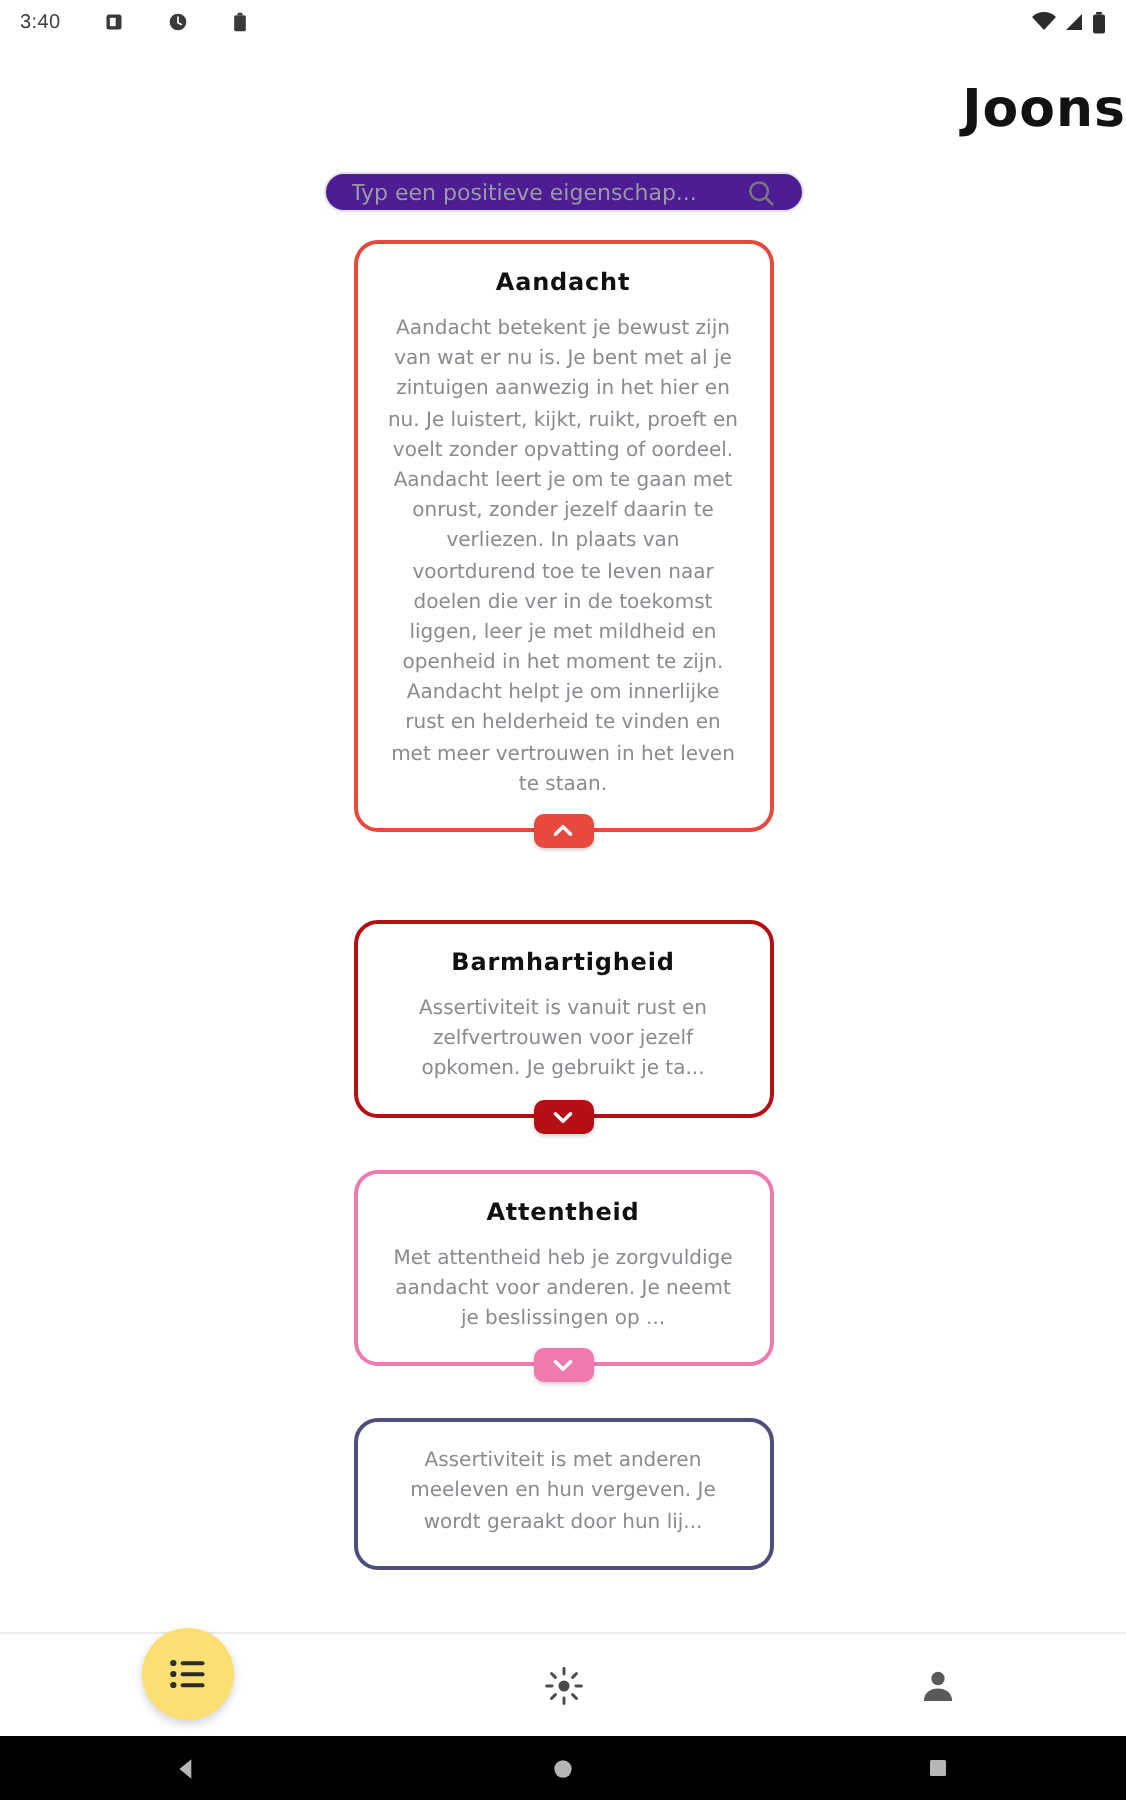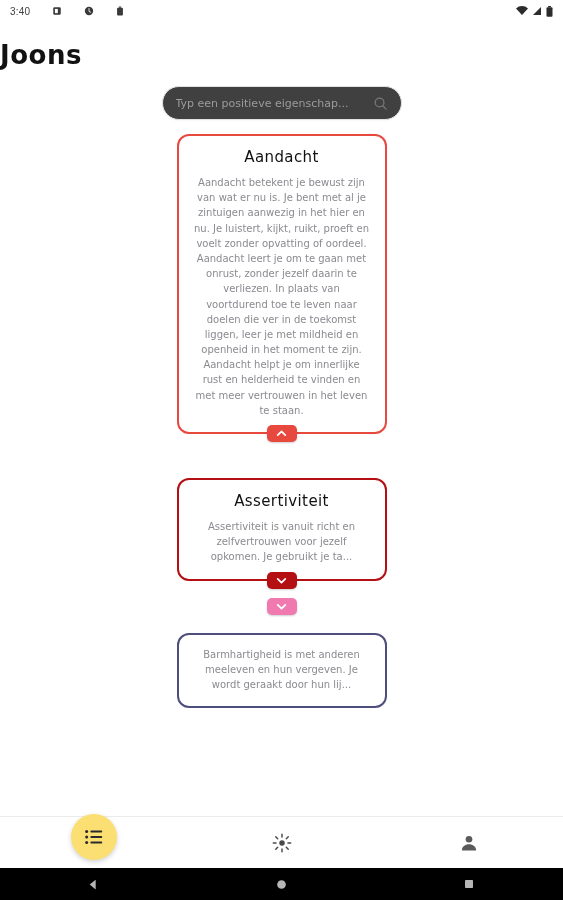--- a/index.html
+++ b/index.html
@@ -26,39 +26,39 @@
 
   
   .app {
     position:absolute;
     top:22px; left:0; right:0; bottom:52px;
     background:#ffffff;
     overflow:hidden;
   }
 
   .app-title {
-    text-align:left;
+    text-align:right;
     font-size:26px;
     font-weight:700;
     color:#121212;
     letter-spacing:.5px;
     margin-top:18px;
     font-family:"DejaVu Sans", sans-serif;
   }
 
   
   .search-wrap {
     display:flex; justify-content:center;
     margin-top:16px;
   }
   .searchbar {
-    width:240px; height:34px;
+    width:240px; height:20px;
     border:1px solid #e2e2e6;
     border-radius:18px;
-    background:#404040;
+    background:#4c1d95;
     display:flex; align-items:center;
     padding:0 13px;
     box-shadow:0 1px 2px rgba(0,0,0,.03);
   }
   .search-input {
     flex:1; border:none; outline:none;
     font-size:11px; color:#8b8b90;
     background:transparent;
     font-family:"DejaVu Sans", sans-serif;
   }
@@ -74,21 +74,21 @@
   .card-block { position:relative; display:flex; flex-direction:column; align-items:center; }
   .card {
     width:210px;
     border:2px solid #ccc;
     border-radius:12px;
     background:#fff;
     padding:12px 14px 14px;
     text-align:center;
   }
   .card-title {
-    font-size:15px; font-weight:400; color:#111;
+    font-size:12px; font-weight:700; color:#111;
     letter-spacing:.4px; margin-bottom:9px;
     font-family:"DejaVu Sans", sans-serif;
   }
   .card-body {
     font-size:10px; line-height:1.52; color:#8a8a90;
     font-family:"DejaVu Sans", sans-serif;
   }
   .toggle {
     width:30px; height:17px;
     border-radius:5px;
@@ -183,43 +183,47 @@
             <polyline points="5,15 12,8 19,15"></polyline>
           </svg>
       </div>
     </div>
     <div class="gap"></div>
 
     <div class="gap"></div>
 
     <div class="card-block">
       <div class="card" style="border-color:#b40f13">
-        <div class="card-title">Assertiviteit</div>
-        <div class="card-body">Assertiviteit is vanuit richt en zelfvertrouwen voor jezelf opkomen. Je gebruikt je ta...</div>
+        <div class="card-title">Barmhartigheid</div>
+        <div class="card-body">Assertiviteit is vanuit rust en zelfvertrouwen voor jezelf opkomen. Je gebruikt je ta...</div>
       </div>
       <div class="toggle" style="background:#b40f13">
         <svg width="13" height="13" viewBox="0 0 24 24" fill="none" stroke="#fff" stroke-width="3.2" stroke-linecap="round" stroke-linejoin="round">
             <polyline points="5,9 12,16 19,9"></polyline>
           </svg>
       </div>
     </div>
     <div class="gap"></div>
 
     <div class="card-block">
+      <div class="card" style="border-color:#f07ab0">
+        <div class="card-title">Attentheid</div>
+        <div class="card-body">Met attentheid heb je zorgvuldige aandacht voor anderen. Je neemt je beslissingen op ...</div>
+      </div>
       <div class="toggle" style="background:#f07ab0">
         <svg width="13" height="13" viewBox="0 0 24 24" fill="none" stroke="#fff" stroke-width="3.2" stroke-linecap="round" stroke-linejoin="round">
             <polyline points="5,9 12,16 19,9"></polyline>
           </svg>
       </div>
     </div>
     <div class="gap"></div>
 
     <div class="card-block">
       <div class="card" style="border-color:#4e4e7d">
-        <div class="card-body">Barmhartigheid is met anderen meeleven en hun vergeven. Je wordt geraakt door hun lij...</div>
+        <div class="card-body">Assertiviteit is met anderen meeleven en hun vergeven. Je wordt geraakt door hun lij...</div>
       </div>
     </div>
   </div>
 </div>
 
 <div class="bottomnav">
   <div class="nav-item">
     <div class="fab">
       <svg width="22" height="22" viewBox="0 0 24 24" fill="#2b2b2b">
         <circle cx="4" cy="6" r="1.7"></circle>

